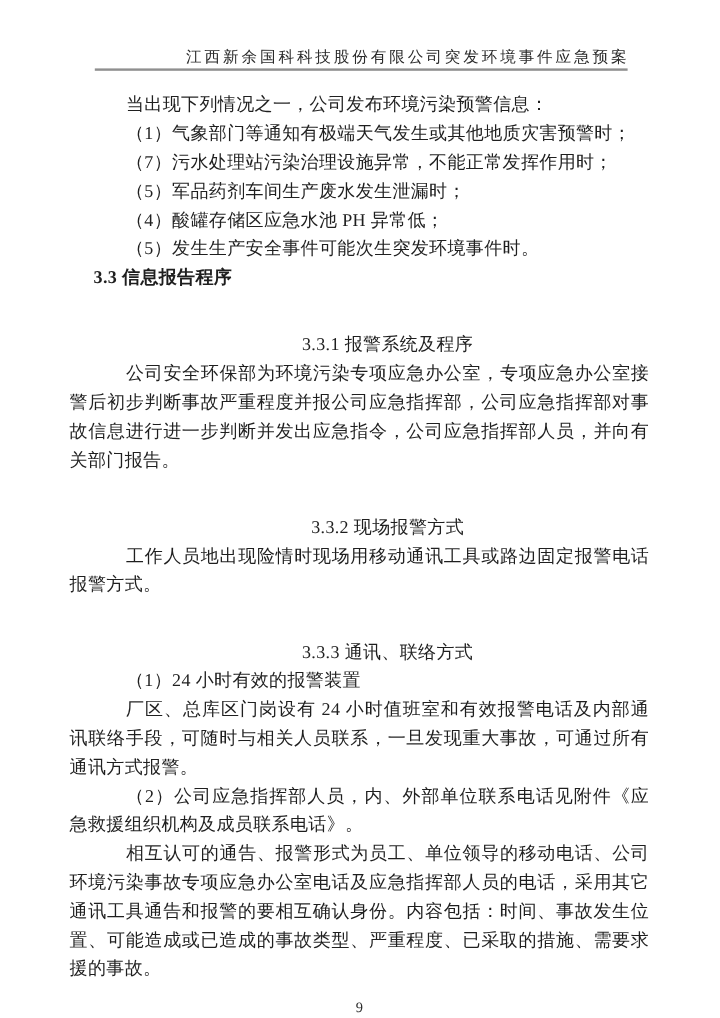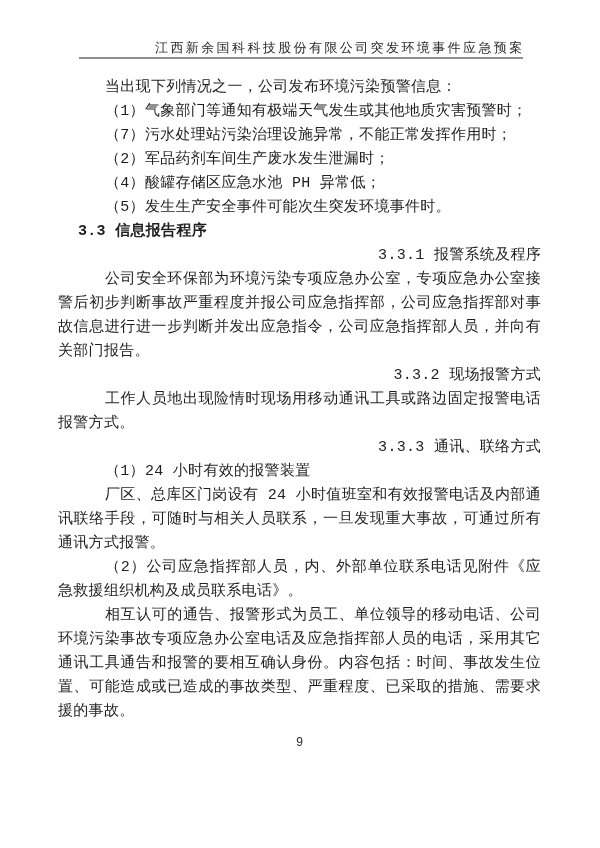--- a/index.html
+++ b/index.html
@@ -6,21 +6,21 @@
     margin: 0;
     padding: 0;
     background: #ffffff;
   }
   .page {
     position: relative;
     width: 556px;
     height: 848px;
     background: #ffffff;
     overflow: hidden;
-    font-family: Liberation Mono, monospace;
+    font-family: Liberation Serif, serif;
     color: #1f1f1f;
   }
   .header-title {
     position: absolute;
     left: 155px;
     top: 39px;
     font-size: 13px;
     letter-spacing: 2.4px;
     white-space: nowrap;
     color: #2a2a2a;
@@ -45,21 +45,22 @@
   }
   .blk { margin: 0; }
   .h2 {
     font-weight: bold;
     padding-left: 20px;
     text-align: left;
     text-indent: 0;
   }
   .h3 {
     text-indent: 47px;
-    text-align: right;
+    text-align: center;
+    margin-top: 32px;
   }
   .p {
     text-indent: 47px;
   }
   .page-number {
     margin-top: 7px;
     text-align: center;
     font-size: 12px;
     letter-spacing: 0;
     text-indent: 0;
@@ -74,21 +75,21 @@
   <div class="header">
     <div class="header-title">江西新余国科科技股份有限公司突发环境事件应急预案</div>
     <div class="header-rule"></div>
   </div>
 
   <div class="doc-body">
 
       <div class="blk p">当出现下列情况之一，公司发布环境污染预警信息：</div>
       <div class="blk p">（1）气象部门等通知有极端天气发生或其他地质灾害预警时；</div>
       <div class="blk p">（7）污水处理站污染治理设施异常，不能正常发挥作用时；</div>
-      <div class="blk p">（2）军品药剂车间生产废水发生泄漏时；</div>
+      <div class="blk p">（5）军品药剂车间生产废水发生泄漏时；</div>
       <div class="blk p">（4）酸罐存储区应急水池 PH 异常低；</div>
       <div class="blk p">（5）发生生产安全事件可能次生突发环境事件时。</div>
       <div class="blk h2">3.3 信息报告程序</div>
       <div class="blk h3">3.3.1 报警系统及程序</div>
       <div class="blk p">公司安全环保部为环境污染专项应急办公室，专项应急办公室接警后初步判断事故严重程度并报公司应急指挥部，公司应急指挥部对事故信息进行进一步判断并发出应急指令，公司应急指挥部人员，并向有关部门报告。</div>
       <div class="blk h3">3.3.2 现场报警方式</div>
       <div class="blk p">工作人员地出现险情时现场用移动通讯工具或路边固定报警电话报警方式。</div>
       <div class="blk h3">3.3.3 通讯、联络方式</div>
       <div class="blk p">（1）24 小时有效的报警装置</div>
       <div class="blk p">厂区、总库区门岗设有 24 小时值班室和有效报警电话及内部通讯联络手段，可随时与相关人员联系，一旦发现重大事故，可通过所有通讯方式报警。</div>

